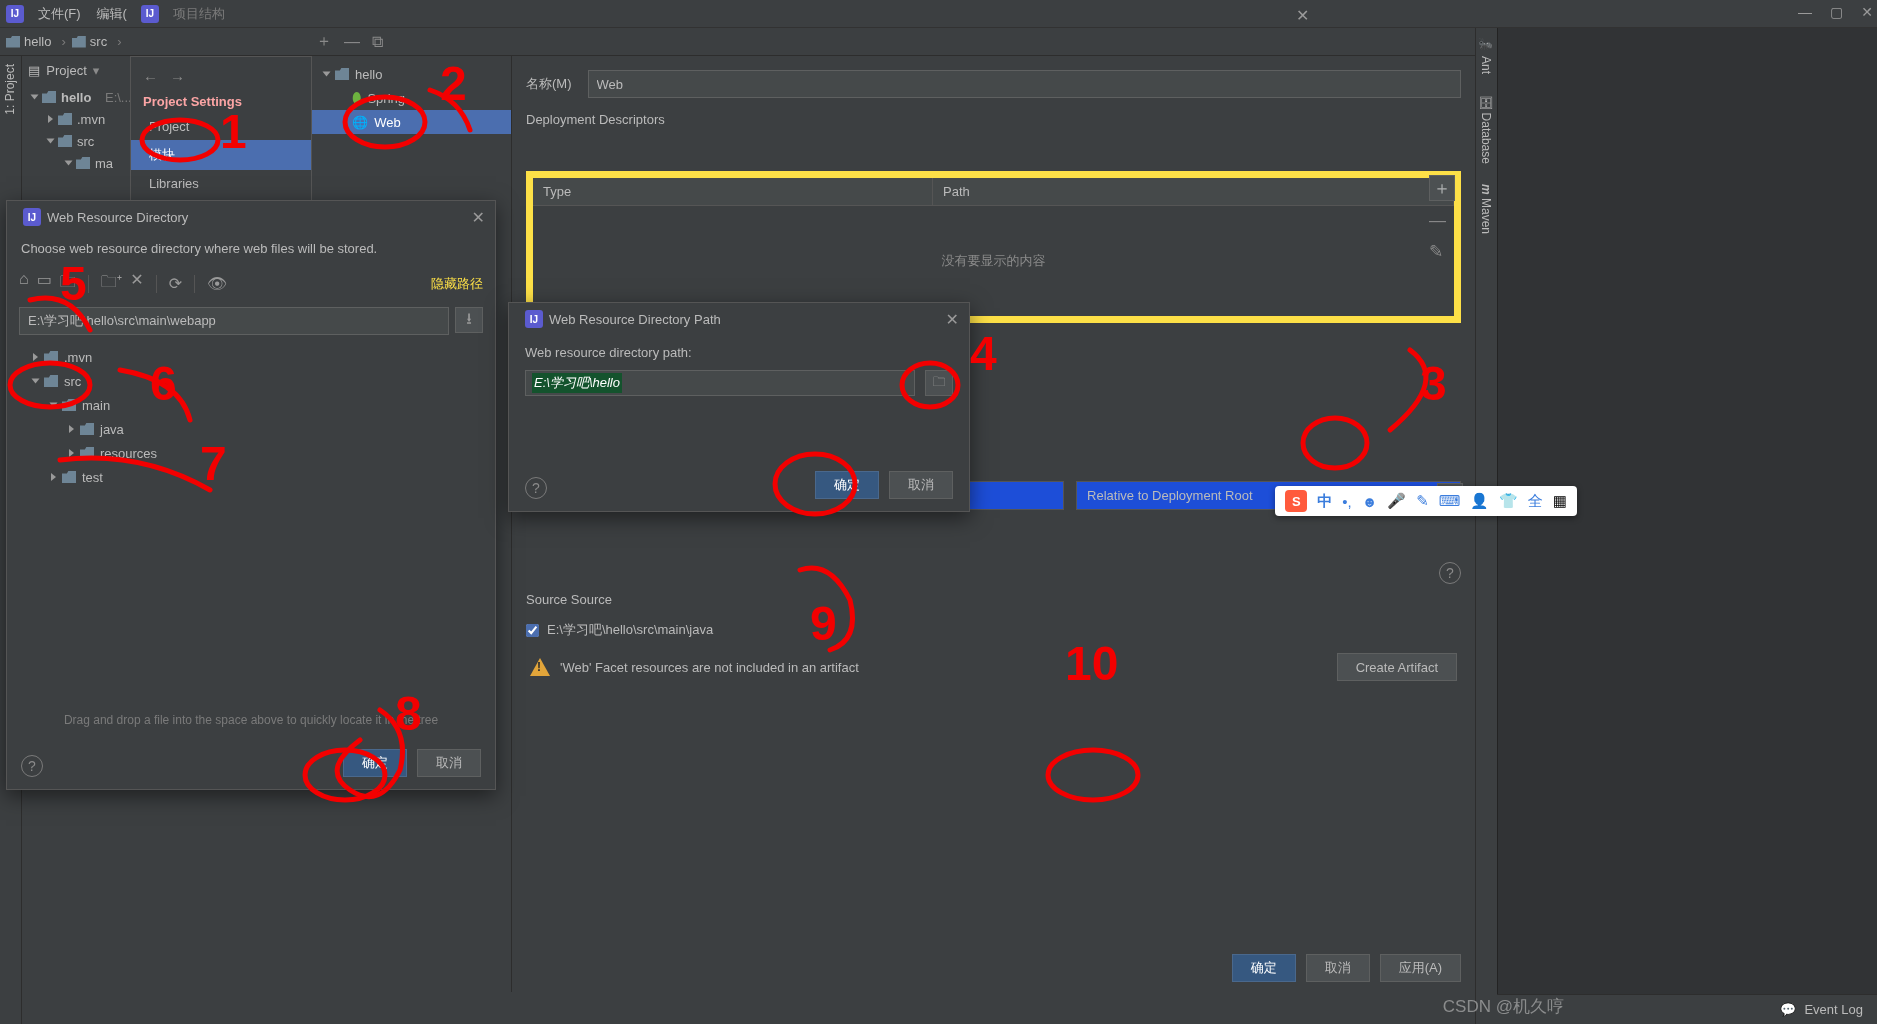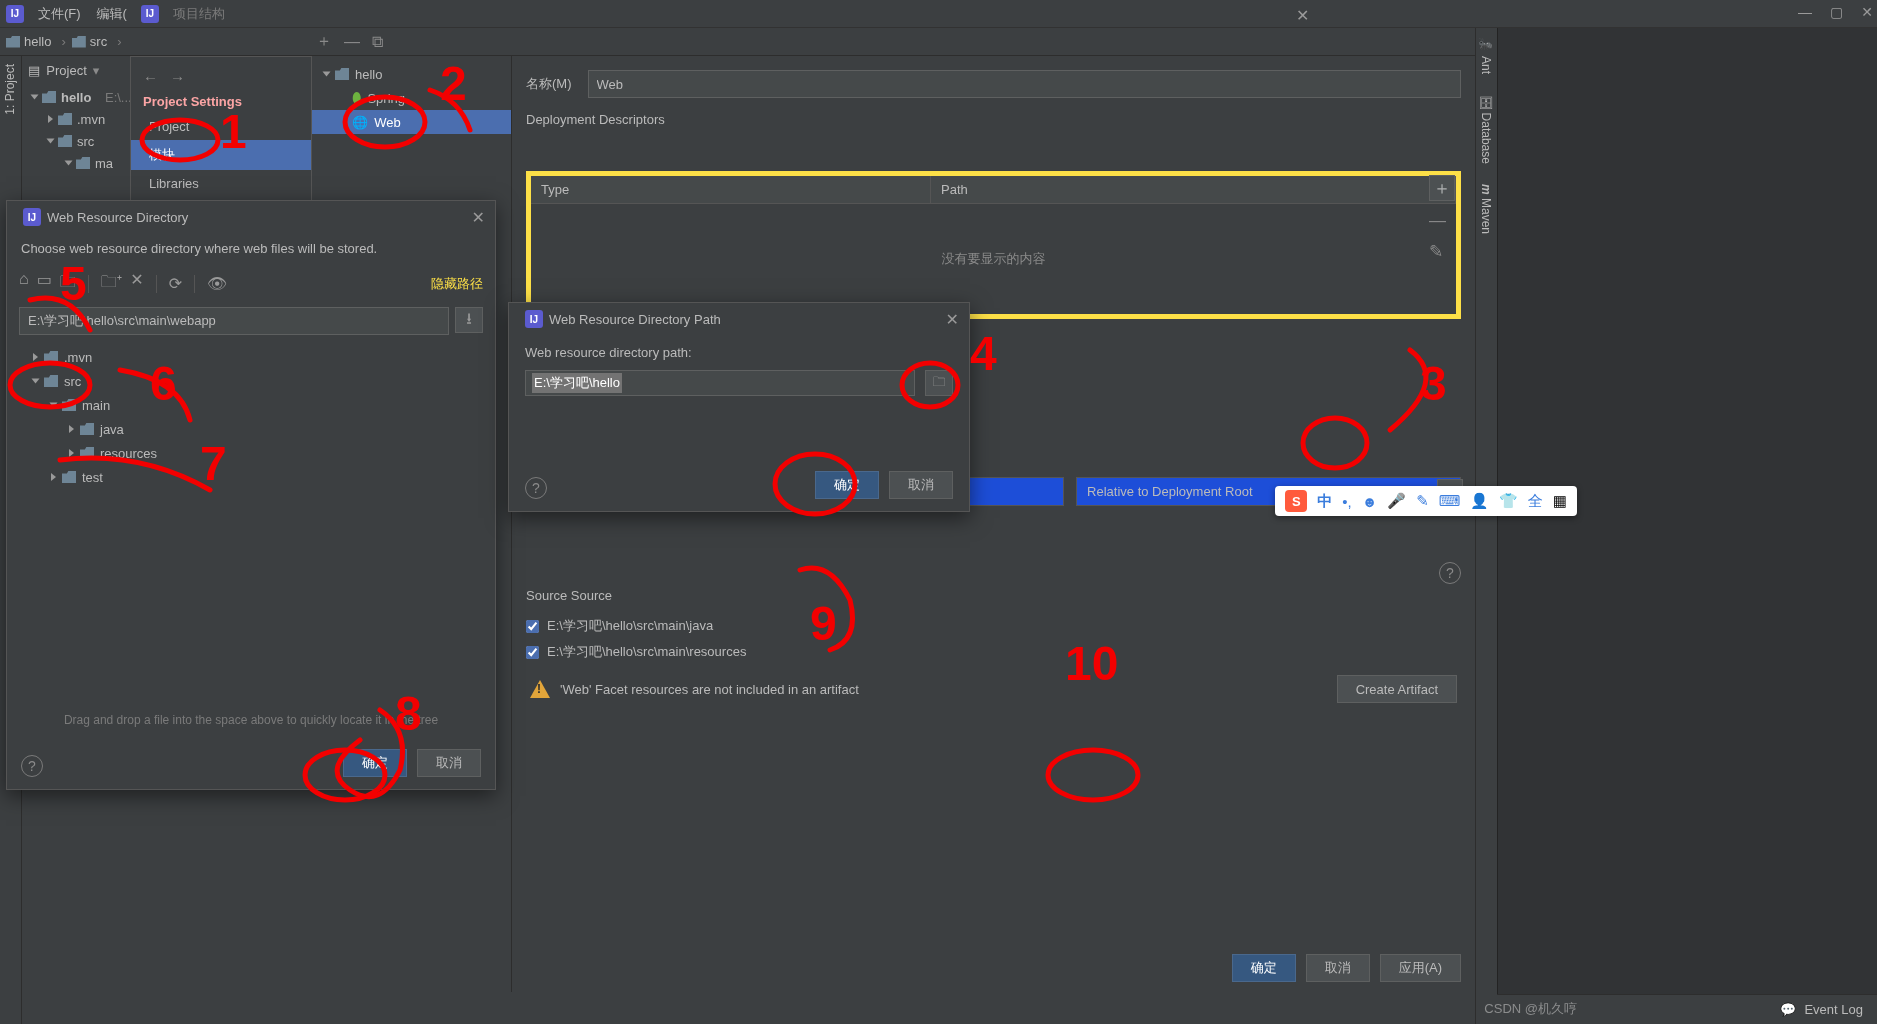--- a/index.html
+++ b/index.html
@@ -37,21 +37,21 @@
   .struct-top { height:28px; display:flex; align-items:center; padding-left:4px; gap:12px; border-bottom:1px solid #2d2d2d; }
   .struct-top .tb { color:#8a8a8a; font-size:16px; cursor:pointer; }
   .struct-body { display:flex; height:calc(100% - 60px); }
   .mod-tree { width:200px; border-right:1px solid #2d2d2d; padding-top:6px; }
   .mod-tree .row { display:flex; align-items:center; height:24px; font-size:13px; gap:6px; padding-left:12px; }
   .mod-tree .row.sel { background:#4b6eaf; color:#fff; }
   .facet-pane { flex:1; padding:0 14px 14px 14px; overflow:hidden; position:relative; }
   .fld-row { display:flex; align-items:center; gap:16px; margin:14px 0; font-size:13px; }
   .txt { flex:1; height:28px; background:#45494a; border:1px solid #5e6060; color:#bbbbbb; padding:0 8px; font-size:13px; }
   .section-title { color:#bbbbbb; font-size:13px; margin-top:12px; margin-bottom:10px; }
-  .tbl { border:5px solid #fde047; background:#3c3f41;margin-top:44px; }
+  .tbl { border:7px solid #fde047; background:#3c3f41;margin-top:44px; }
   .tbl-head { display:flex; background:#45494a; border-bottom:1px solid #555; }
   .tbl-head > div { padding:6px 10px; font-size:13px; border-right:1px solid #555; }
   .th-type { width:400px; }
   .th-path { flex:1; }
   .tbl-empty { height:110px; display:flex; align-items:center; justify-content:center; color:#8a8a8a; font-size:13px; }
   .side-tools { position:absolute; right:6px; display:flex; flex-direction:column; gap:10px; color:#8a8a8a; font-size:17px; }
   .addbtn { width:26px; height:26px; background:#4c5052; display:flex; align-items:center; justify-content:center; color:#aeb0b1; font-size:18px; cursor:pointer; border:1px solid #5e6060; }
   .web-res-row { display:flex; gap:12px; }
   .wrcell { flex:1; border:1px solid #555; }
   .wr-head { background:#1d4ed8; padding:6px 10px; font-size:13px; }
@@ -87,37 +87,37 @@
   .ftree .row.sel { background:#4b6eaf; color:#fff; }
   .ftree .ind1{padding-left:18px;} .ftree .ind2{padding-left:36px;} .ftree .ind3{padding-left:54px;}
   .dropnote { text-align:center; color:#7a7a7a; font-size:12px; padding:12px; }
   #wrd-dialog .bbar { position:absolute; bottom:12px; right:14px; display:flex; gap:10px; }
   #wrd-dialog .qm { position:absolute; left:14px; bottom:12px; }
   #wrdp-dialog { left:508px; top:302px; width:462px; height:210px; z-index:30; }
   #wrdp-dialog .body { padding:10px 16px; font-size:13px; }
   #wrdp-dialog .row { display:flex; align-items:center; gap:10px; margin:10px 0; }
   #wrdp-dialog .row label { min-width:230px; }
   #wrdp-dialog .ptxt { flex:1; height:26px; background:#45494a; border:1px solid #5e6060; padding:0 6px; display:flex; align-items:center; }
-  .hilite { background:#737373; color:#fff; padding:1px 2px; }
+  .hilite { background:#14532d; color:#fff; padding:1px 2px;font-style:italic; }
   .browse { width:28px;height:26px;background:#4c5052;border:1px solid #5e6060;display:flex;align-items:center;justify-content:center;color:#9a9a9a;cursor:pointer; }
   #wrdp-dialog .bbar { position:absolute; bottom:12px; right:16px; display:flex; gap:10px; }
   #wrdp-dialog .qm { position:absolute; left:16px; bottom:12px; }
   
   .statusbar { position:absolute; right:0; bottom:0; height:30px; width:380px; background:#3c3f41; border-top:1px solid #2d2d2d; display:flex; align-items:center; justify-content:flex-end; padding:0 14px; color:#bbbbbb; font-size:13px; gap:8px;}
   
   .ime { position:absolute; right:300px; top:486px; height:30px; background:#fff; border-radius:4px; display:flex; align-items:center; gap:10px; padding:0 10px; z-index:50; box-shadow:0 2px 6px rgba(0,0,0,.4); }
   .ime .s { width:22px;height:22px;background:#ff5a3c;border-radius:4px;color:#fff;display:flex;align-items:center;justify-content:center;font-weight:bold;font-size:13px;}
   .ime span.i { font-size:15px; cursor:pointer; }
   
   .anno { position:absolute; inset:0; z-index:100; pointer-events:none; }
   .anno svg { width:100%; height:100%; }
   .anno text { fill:#f30000; font-size:48px; font-weight:bold; font-family:Arial; }
   .anno ellipse, .anno path { stroke:#f30000; stroke-width:5; fill:none; stroke-linecap:round; }
   
-  .wm { position:absolute; right:300px; bottom:6px; color:#bfbfbf; font-size:13px; opacity:.6; z-index:60;}
+  .wm { position:absolute; right:313px; bottom:6px; color:#bfbfbf; font-size:17px; opacity:.6; z-index:60;}
   
   .winctrl { position:absolute; right:4px; top:4px; display:flex; gap:18px; color:#9a9a9a; font-size:14px; }
   .struct-x { position:absolute; top:6px; left:1296px; color:#9a9a9a; font-size:16px; }
 </style>
 </head>
 <body>
 
 <div class="base">
 
   <div class="menubar">
@@ -255,24 +255,20 @@
         </div>
       </div>
 
       <div class="qmark" style="top:506px">?</div>
 
       <div style="height:70px"></div>
       <div class="section-title">Source Source</div>
       <div class="chkrow">
           <input type="checkbox" checked="" style="">
           <span>E:\学习吧\hello\src\main\java</span>
-        </div>
-      <div class="chkrow">
-          <input type="checkbox" checked="" style="">
-          <span>E:\学习吧\hello\src\main\resources</span>
         </div>
 
       <div class="warnrow">
         <span class="warn-ico"></span>
         <span>'Web' Facet resources are not included in an artifact</span>
         <span style="margin-left:auto" class="btn">Create Artifact</span>
       </div>
 
       <div class="dlg-btns">
         <span class="btn pri">确定</span>

